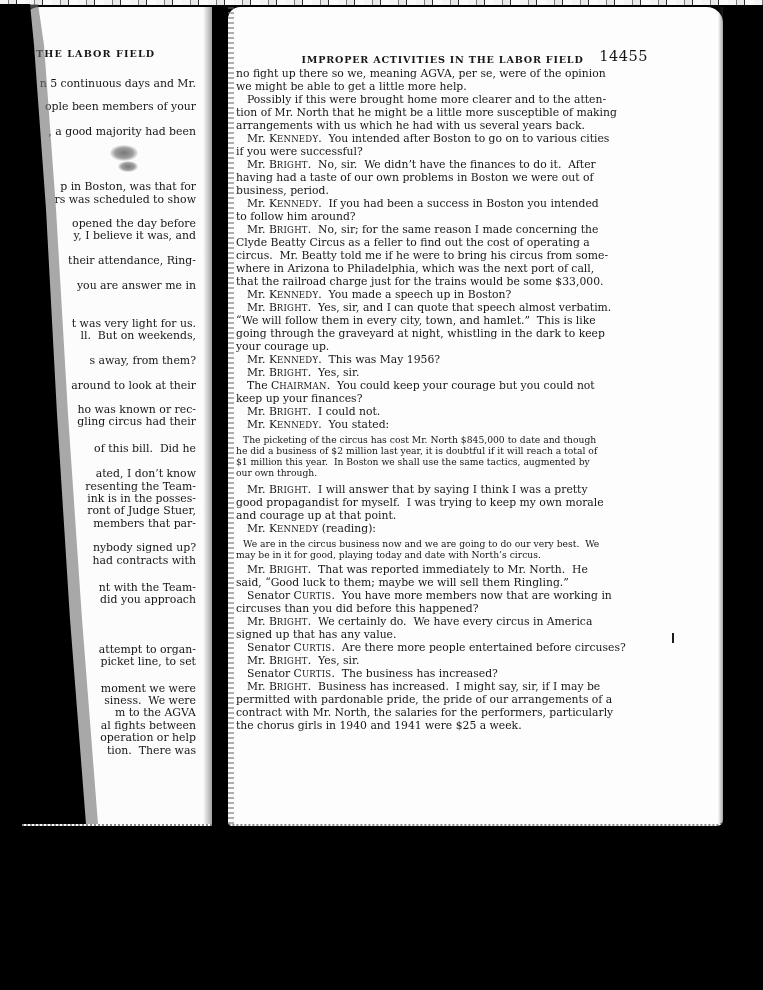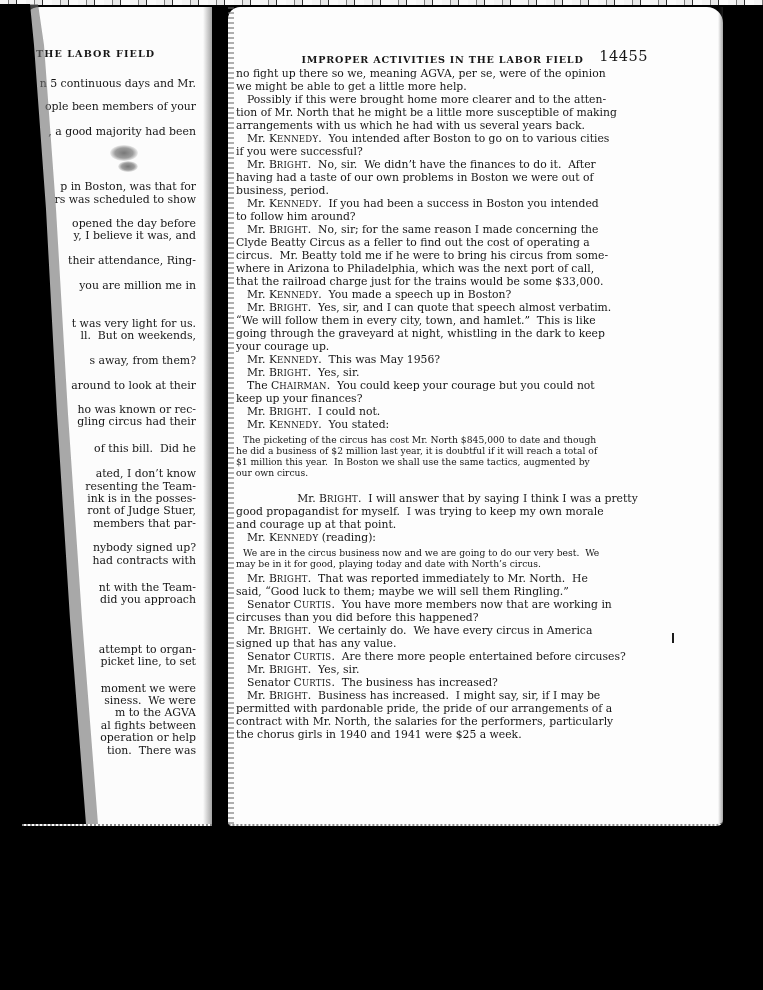--- a/index.html
+++ b/index.html
@@ -103,21 +103,21 @@
         <div class="lline">rs was scheduled to show</div>
       </div>
       <div class="lfrag" style="margin-top: 12px;">
         <div class="lline">opened the day before</div>
         <div class="lline">y, I believe it was, and</div>
       </div>
       <div class="lfrag" style="margin-top: 12px;">
         <div class="lline">their attendance, Ring-</div>
       </div>
       <div class="lfrag" style="margin-top: 13px;">
-        <div class="lline">you are million me in</div>
+        <div class="lline">you are answer me in</div>
       </div>
       <div class="lfrag" style="margin-top: 25px;">
         <div class="lline">t was very light for us.</div>
         <div class="lline">ll.  But on weekends,</div>
       </div>
       <div class="lfrag" style="margin-top: 13px;">
         <div class="lline">s away, from them?</div>
       </div>
       <div class="lfrag" style="margin-top: 12px;">
         <div class="lline">around to look at their</div>
@@ -191,22 +191,22 @@
       <div class="rline">your courage up.</div>
       <div class="rline ind">Mr. K<span class="sc">ENNEDY</span>.  This was May 1956?</div>
       <div class="rline ind">Mr. B<span class="sc">RIGHT</span>.  Yes, sir.</div>
       <div class="rline ind">The C<span class="sc">HAIRMAN</span>.  You could keep your courage but you could not</div>
       <div class="rline">keep up your finances?</div>
       <div class="rline ind">Mr. B<span class="sc">RIGHT</span>.  I could not.</div>
       <div class="rline ind">Mr. K<span class="sc">ENNEDY</span>.  You stated:</div>
       <div class="rline sm ind" style="margin-top: 3px;">The picketing of the circus has cost Mr. North $845,000 to date and though</div>
       <div class="rline sm">he did a business of $2 million last year, it is doubtful if it will reach a total of</div>
       <div class="rline sm">$1 million this year.  In Boston we shall use the same tactics, augmented by</div>
-      <div class="rline sm">our own circus.</div>
-      <div class="rline ind" style="margin-top: 14px; text-align: center;">Mr. B<span class="sc">RIGHT</span>.  I will answer that by saying I think I was a pretty</div>
+      <div class="rline sm">our own through.</div>
+      <div class="rline ind" style="margin-top: 5px;">Mr. B<span class="sc">RIGHT</span>.  I will answer that by saying I think I was a pretty</div>
       <div class="rline">good propagandist for myself.  I was trying to keep my own morale</div>
       <div class="rline">and courage up at that point.</div>
       <div class="rline ind">Mr. K<span class="sc">ENNEDY</span> (reading):</div>
       <div class="rline sm ind" style="margin-top: 3px;">We are in the circus business now and we are going to do our very best.  We</div>
       <div class="rline sm">may be in it for good, playing today and date with North’s circus.</div>
       <div class="rline ind" style="margin-top: 3px;">Mr. B<span class="sc">RIGHT</span>.  That was reported immediately to Mr. North.  He</div>
       <div class="rline">said, “Good luck to them; maybe we will sell them Ringling.”</div>
       <div class="rline ind">Senator C<span class="sc">URTIS</span>.  You have more members now that are working in</div>
       <div class="rline">circuses than you did before this happened?</div>
       <div class="rline ind">Mr. B<span class="sc">RIGHT</span>.  We certainly do.  We have every circus in America</div>

